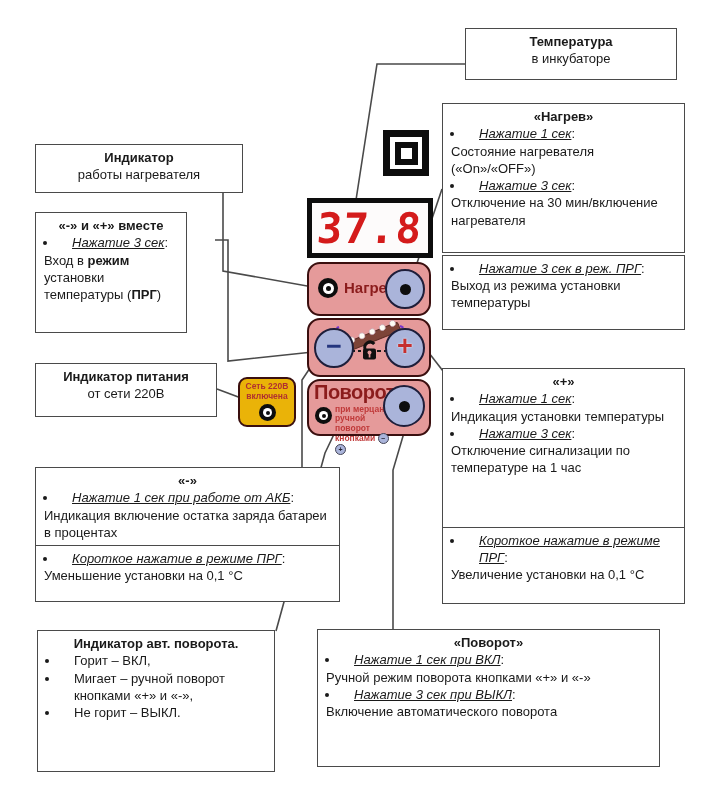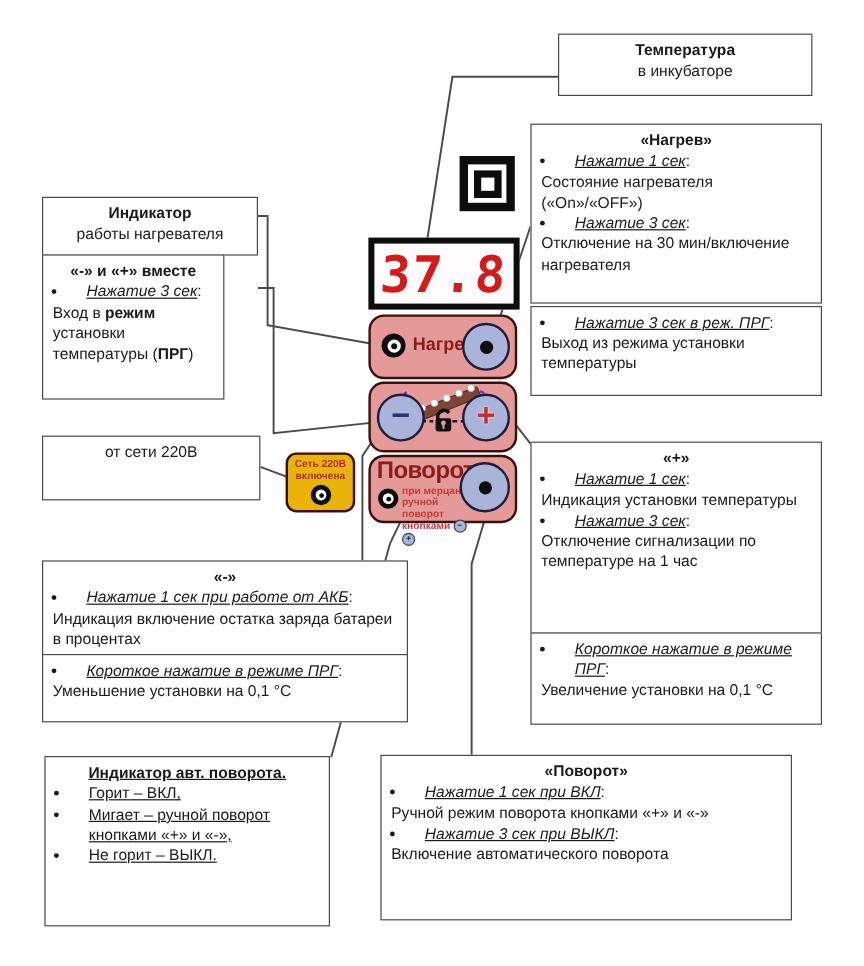--- a/index.html
+++ b/index.html
@@ -168,34 +168,35 @@
     <div class="body-line">Отключение на 30 мин/включение нагревателя</div>
   </div>
 
   <div class="box" style="left:442px;top:254.5px;width:243px;height:75px;">
     <ul class="bl">
         <li><span class="lead">Нажатие 3 сек в реж. ПРГ</span><span>:</span></li>
       </ul>
     <div class="body-line">Выход из режима установки температуры</div>
   </div>
 
-  <div class="box" style="left:35px;top:164px;width:180px;height:49px;">
+  <div class="box" style="left:35px;top:144px;width:208px;height:49px;">
     <div class="hdr">Индикатор</div>
     <div class="ctr">работы нагревателя</div>
   </div>
 
   <div class="box" style="left:35px;top:212px;width:152px;height:121px;">
     <div class="hdr">«-» и «+» вместе</div>
     <ul class="bl">
         <li><span class="lead">Нажатие 3 сек</span><span>:</span></li>
       </ul>
     <div class="body-line"><span>Вход в </span><b>режим</b><span> установки температуры (</span><b>ПРГ</b><span>)</span></div>
   </div>
 
   <div class="box" style="left:35px;top:363px;width:182px;height:54px;">
+    <div class="hdr">Индикатор питания</div>
     <div class="ctr">от сети 220В</div>
   </div>
 
   <div class="box" style="left:35px;top:467px;width:305px;height:79px;">
     <div class="hdr">«-»</div>
     <ul class="bl">
         <li><span class="lead">Нажатие 1 сек при работе от АКБ</span><span>:</span></li>
       </ul>
     <div class="body-line">Индикация включение остатка заряда батареи в процентах</div>
   </div>
@@ -219,21 +220,21 @@
     <div class="body-line">Отключение сигнализации по температуре на 1 час</div>
   </div>
 
   <div class="box" style="left:442px;top:526.5px;width:243px;height:77px;">
     <ul class="bl">
         <li><span class="lead">Короткое нажатие в режиме ПРГ</span><span>:</span></li>
       </ul>
     <div class="body-line">Увеличение установки на 0,1 °С</div>
   </div>
 
-  <div class="box" style="left:37px;top:630px;width:238px;height:142px;text-decoration:underline;">
+  <div class="box" style="left:37px;top:630px;width:238px;height:142px;">
     <div class="hdr">Индикатор авт. поворота.</div>
     <ul class="bl">
       <li>Горит – ВКЛ,</li>
       <li>Мигает – ручной поворот кнопками «+» и «-»,</li>
       <li>Не горит – ВЫКЛ.</li>
     </ul>
   </div>
 
   <div class="box" style="left:317px;top:629px;width:343px;height:138px;">
     <div class="hdr">«Поворот»</div>

